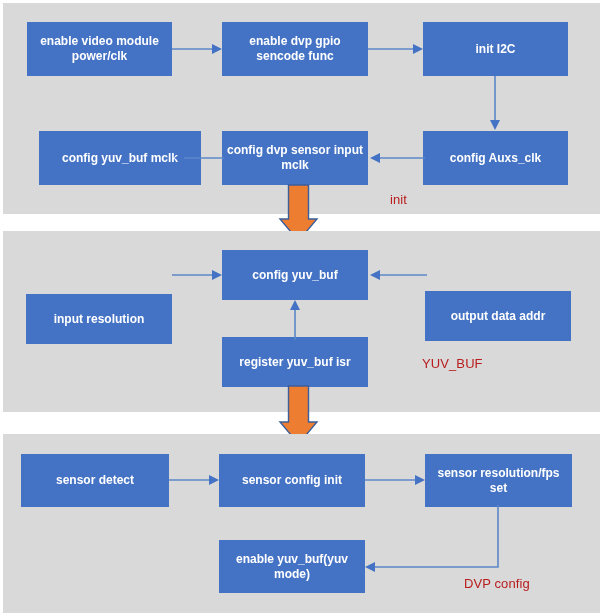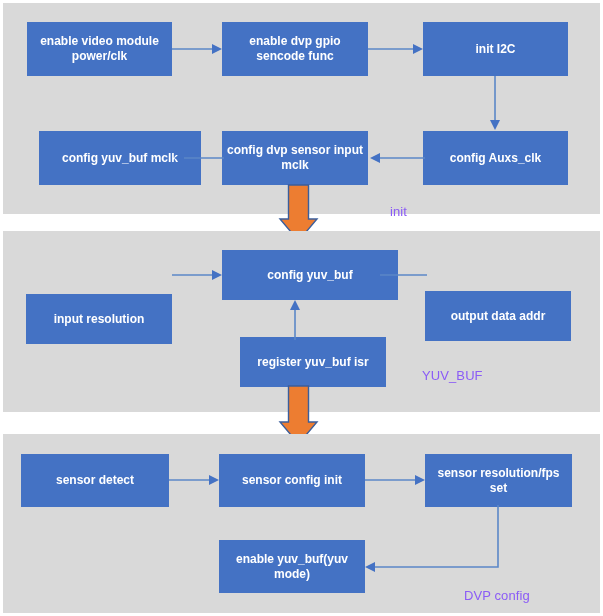--- a/index.html
+++ b/index.html
@@ -18,27 +18,26 @@
     background: #ffffff;
     overflow: hidden;
   }
   .section {
     position: absolute;
     background: #d9d9d9;
     box-sizing: border-box;
   }
   .section-label {
     position: absolute;
-    color: #8b5cf6;
+    color: #b91c1c;
     font-size: 13px;
     font-weight: normal;
     font-family: "Liberation Sans", sans-serif;
     white-space: nowrap;
     letter-spacing: 0.1px;
-    margin-top: 12px;
   }
   .node {
     position: absolute;
     background: #4472c4;
     color: #ffffff;
     font-size: 12px;
     font-weight: bold;
     font-family: "Liberation Sans", sans-serif;
     display: flex;
     align-items: center;
@@ -122,29 +121,29 @@
   <svg class="big-arrow" style="left:279px; top:185px; width:40px; height:58px;" viewBox="0 0 40 58">
     <polygon points="9.5,0 29.5,0 29.5,34 38,34 19.5,56 1,34 9.5,34" fill="#ED7D31" stroke="#3B5E9B" stroke-width="1.4"></polygon>
   </svg>
 
   <div class="section" style="left:3px; top:231px; width:597px; height:181px;"></div>
 
   <div class="node" style="left:26px; top:250px; width:146px; height:50px;margin-top:44px;">
     <span>input resolution</span>
   </div>
 
-  <div class="node" style="left:222px; top:250px; width:176px; height:50px;">
+  <div class="node" style="left:222px; top:250px; width:146px; height:50px;">
     <span>config yuv_buf</span>
   </div>
 
   <div class="node" style="left:425px; top:250px; width:146px; height:50px;margin-top:41px;">
     <span>output data addr</span>
   </div>
 
-  <div class="node" style="left:222px; top:337px; width:146px; height:50px;margin-left:18px;">
+  <div class="node" style="left:222px; top:337px; width:146px; height:50px;">
     <span>register yuv_buf isr</span>
   </div>
 
   <svg class="conn" style="left:172px; top:261px; width:52px; height:28px;" viewBox="0 0 52 28">
     <line x1="0" y1="14" x2="40" y2="14" stroke="#5B87C7" stroke-width="1.6"></line>
     <polygon points="40,9 50,14 40,19" fill="#4472C4"></polygon>
   </svg>
 
   <svg class="conn" style="left:368px; top:261px; width:59px; height:28px;" viewBox="0 0 59 28">
     <line x1="59" y1="14" x2="12" y2="14" stroke="#5B87C7" stroke-width="1.6"></line>

